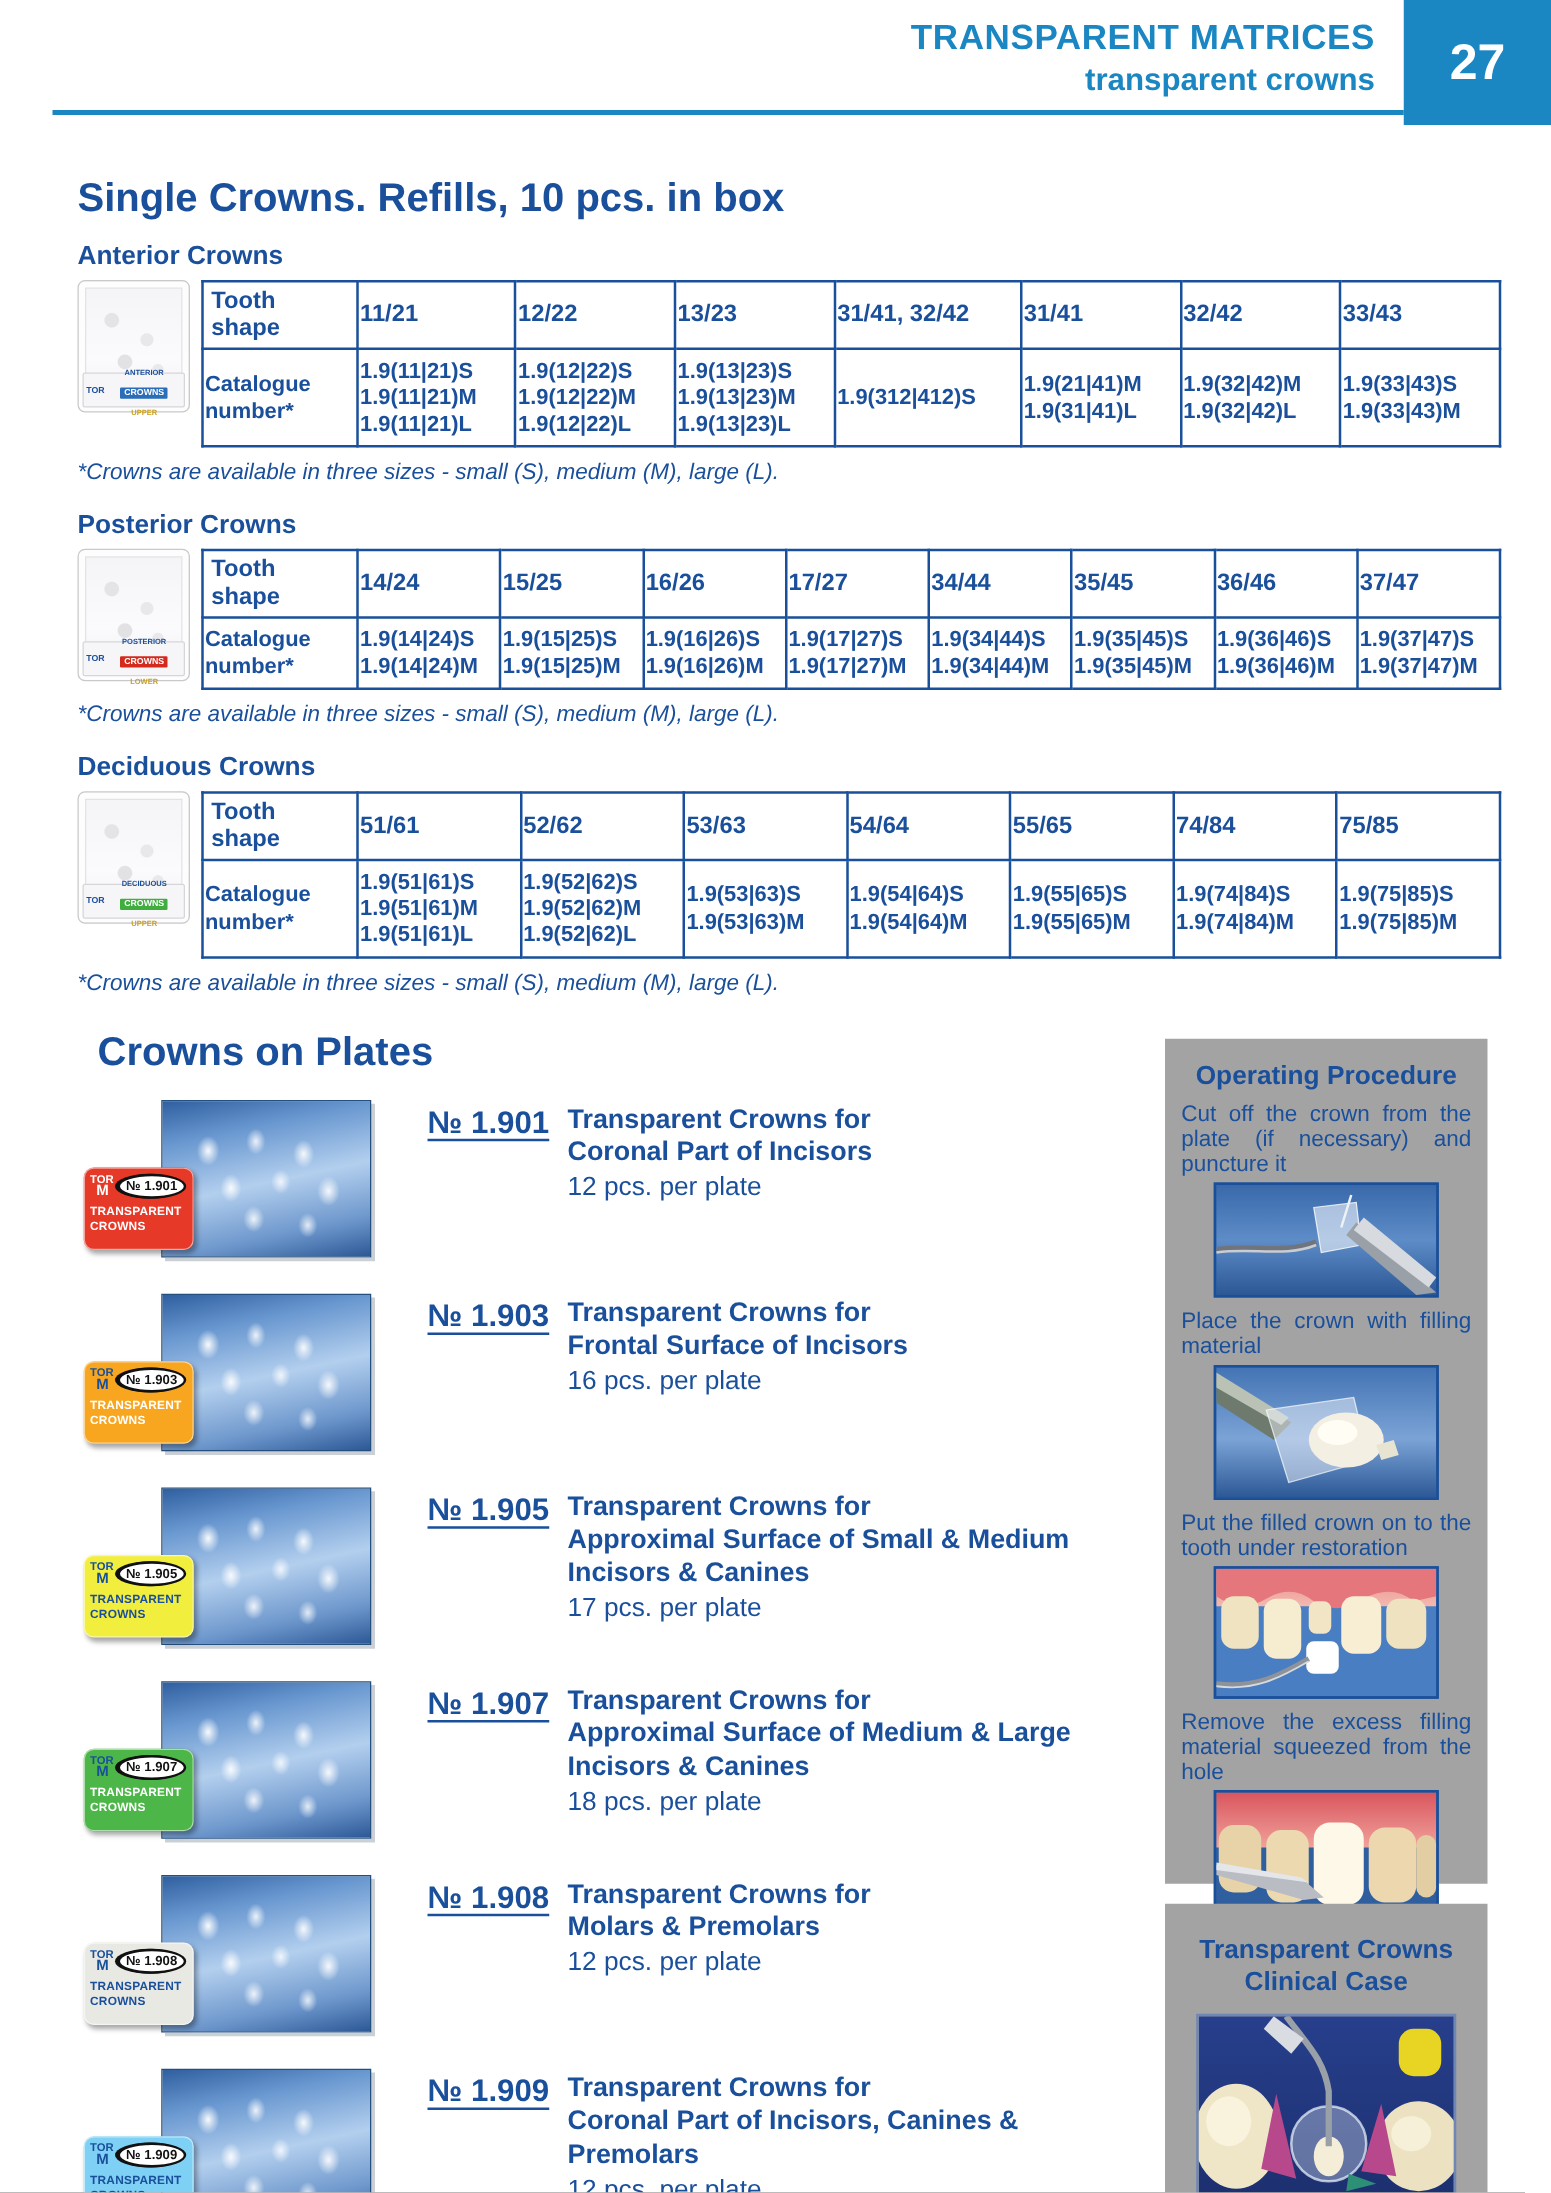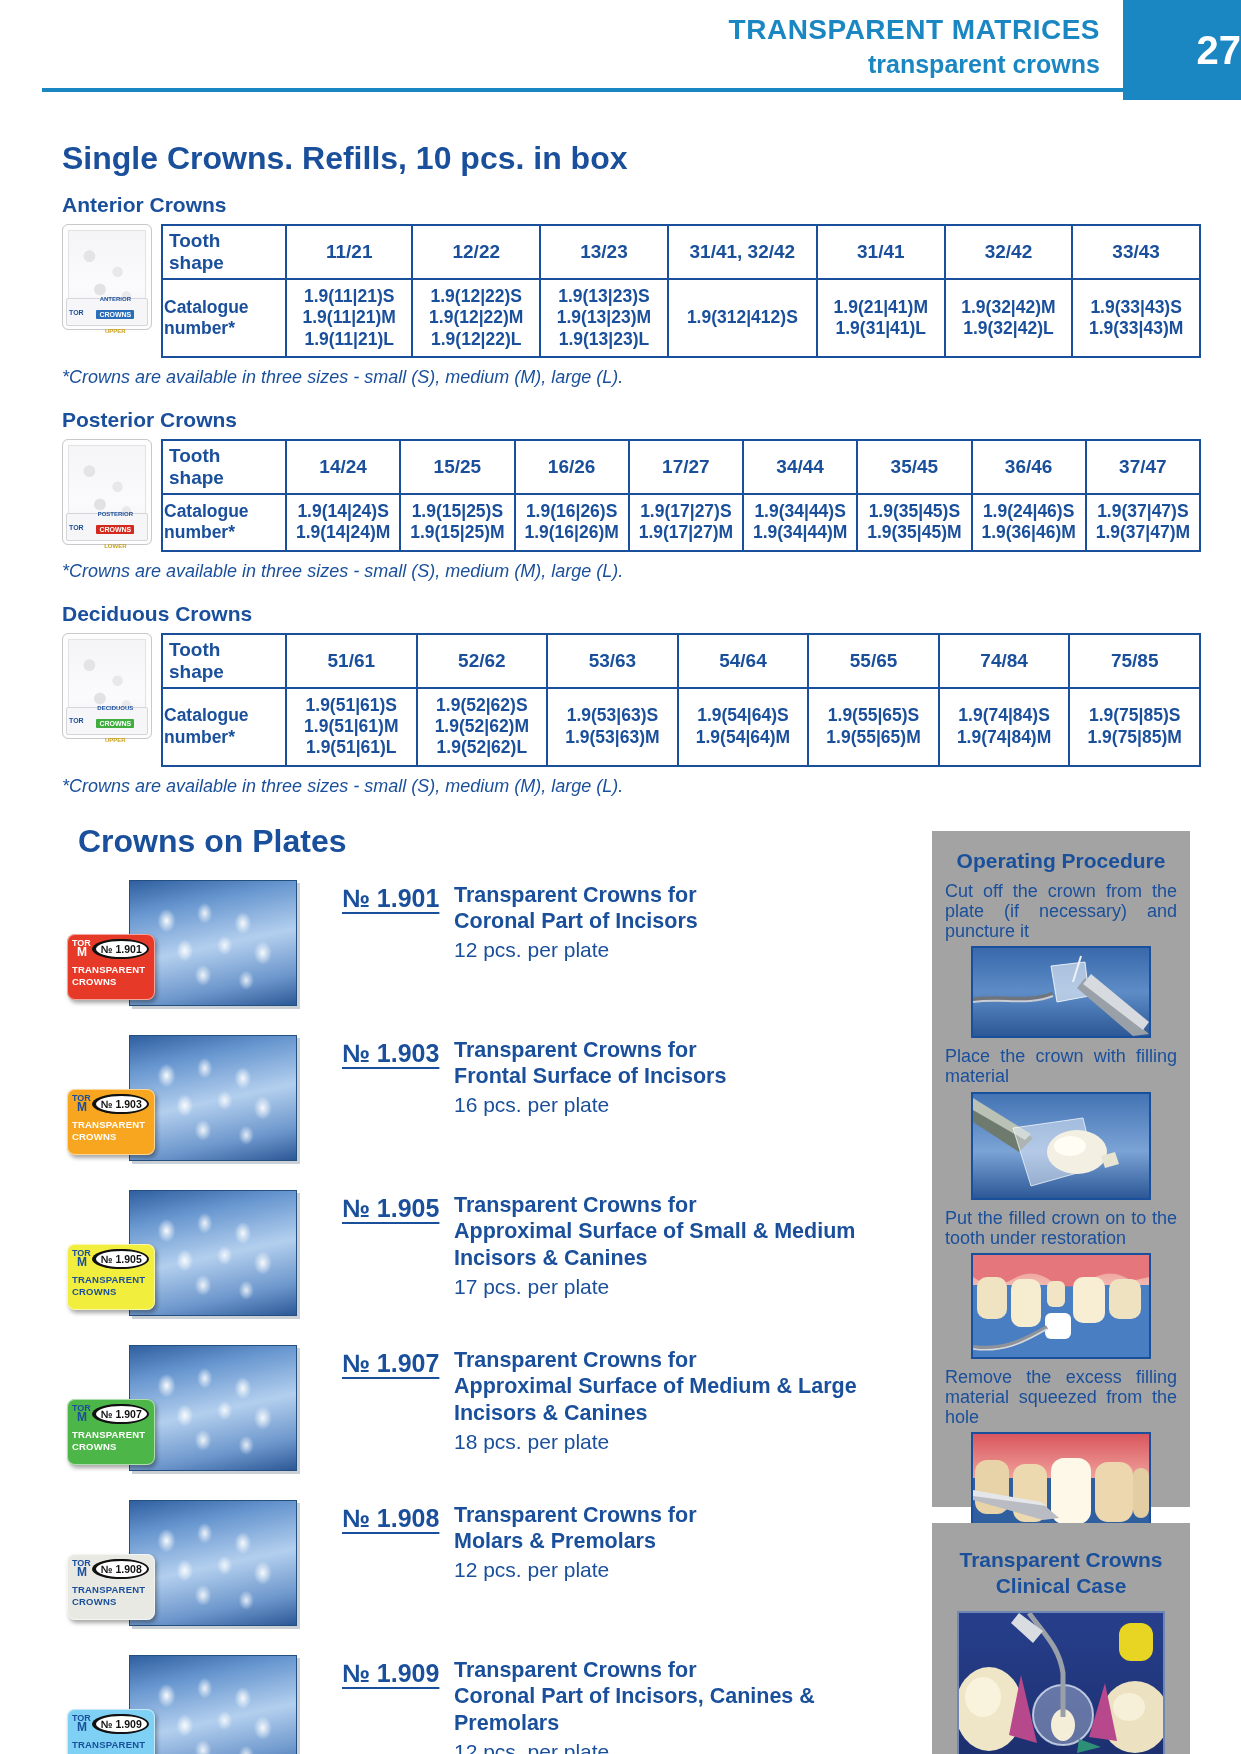--- a/index.html
+++ b/index.html
@@ -5,21 +5,21 @@
   html,body{margin:0;padding:0;background:#888;}
   .page{position:relative;width:1241px;height:1754px;background:#ffffff;margin:0 auto;
         font-family:"Liberation Sans", sans-serif;overflow:hidden;}
 
   
   .hdr-titles{position:absolute;top:14px;right:141px;text-align:right;}
   .hdr-title{font-size:28px;font-weight:bold;color:#1a87c3;letter-spacing:.5px;}
   .hdr-sub{font-size:25px;font-weight:bold;color:#1a87c3;margin-top:4px;}
   .hdr-rule{position:absolute;left:42px;top:88px;width:1081px;height:4px;background:#1a87c3;}
   .page-box{position:absolute;left:1123px;top:0;width:118px;height:100px;background:#1a87c3;
-            color:#fff;font-size:40px;font-weight:bold;display:flex;align-items:center;justify-content:flex-end;}
+            color:#fff;font-size:40px;font-weight:bold;display:flex;align-items:center;justify-content:center;}
 
   
   .content{position:absolute;left:62px;top:100px;width:1139px;}
   h1.sec{font-size:32px;font-weight:bold;color:#1a4f9b;margin:40px 0 16px 0;}
   h2.sub{font-size:21px;font-weight:bold;color:#1a4f9b;margin:0 0 7px 0;}
   .note{font-style:italic;font-size:18px;color:#1a4f9b;margin:9px 0 20px 0;}
 
   .trow{display:flex;align-items:stretch;gap:9px;}
   
   .thumb{flex:0 0 88px;height:104px;border:1px solid #c9c9c9;border-radius:6px;position:relative;
@@ -36,21 +36,21 @@
   .thumb-mid{flex:1;text-align:center;line-height:1;}
   .thumb-top{font-size:6px;font-weight:bold;color:#1a4f9b;}
   .thumb-badge{display:inline-block;font-size:7px;font-weight:bold;color:#fff;padding:1px 3px;border-radius:1px;margin:1px 0;}
   .badge-anterior{background:#2a6db9;}
   .badge-posterior{background:#d42a1e;}
   .badge-deciduous{background:#3fae3f;}
   .thumb-bot{font-size:6px;font-weight:bold;color:#c8a020;}
 
   
   table.ct{flex:1;border-collapse:collapse;table-layout:fixed;}
-  table.ct td{border:2.5px solid #1a4f9b;color:#1a4f9b;font-weight:bold;text-align:center;vertical-align:middle;}
+  table.ct td{border:2.5px solid #1a4f9b;color:#1a4f9b;font-weight:bold;vertical-align:middle;}
   table.ct td.rl{width:110px;text-align:left;padding:4px 6px;font-size:18px;}
   table.ct tr.hrow td{font-size:19px;height:38px;}
   table.ct tr.drow td{font-size:17.5px;padding:6px 1px;line-height:1.22;}
   td.cd span{display:block;}
   td.cd span:empty, .tl:empty{display:none;}
 
   
   .plates{position:relative;min-height:1000px;}
   .products{width:805px;}
   .prow{display:flex;align-items:flex-start;height:155px;}
@@ -222,21 +222,21 @@
               </td>
           <td class="cd">
                 <span>1.9(34|44)S</span>
                 <span>1.9(34|44)M</span>
               </td>
           <td class="cd">
                 <span>1.9(35|45)S</span>
                 <span>1.9(35|45)M</span>
               </td>
           <td class="cd">
-                <span>1.9(24|46)S</span>
+                <span>1.9(36|46)S</span>
                 <span>1.9(36|46)M</span>
               </td>
           <td class="cd">
                 <span>1.9(37|47)S</span>
                 <span>1.9(37|47)M</span>
               </td>
         </tr>
       </tbody>
         </table>
     </div>

